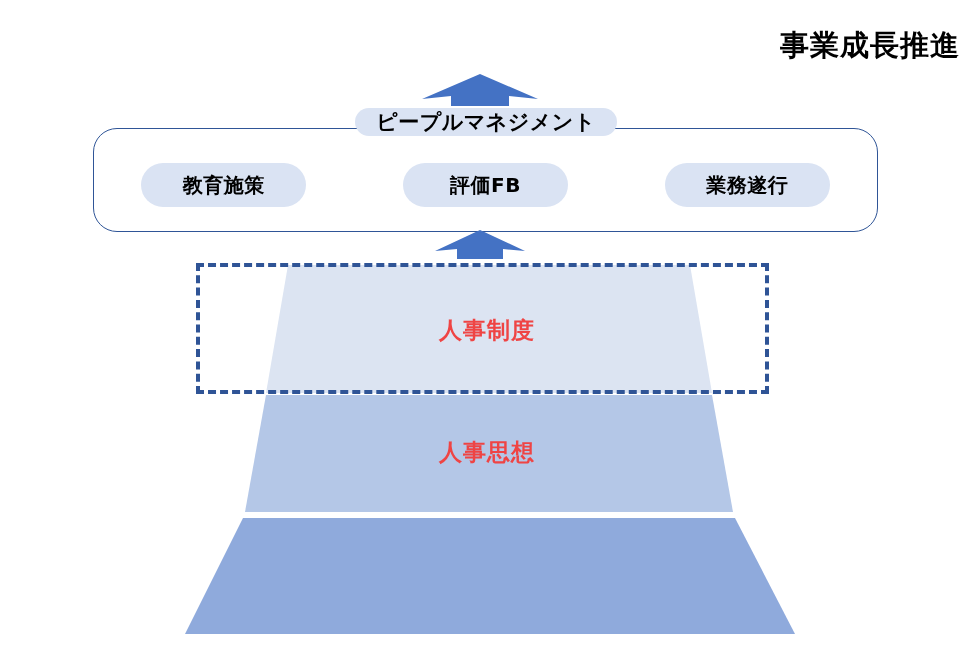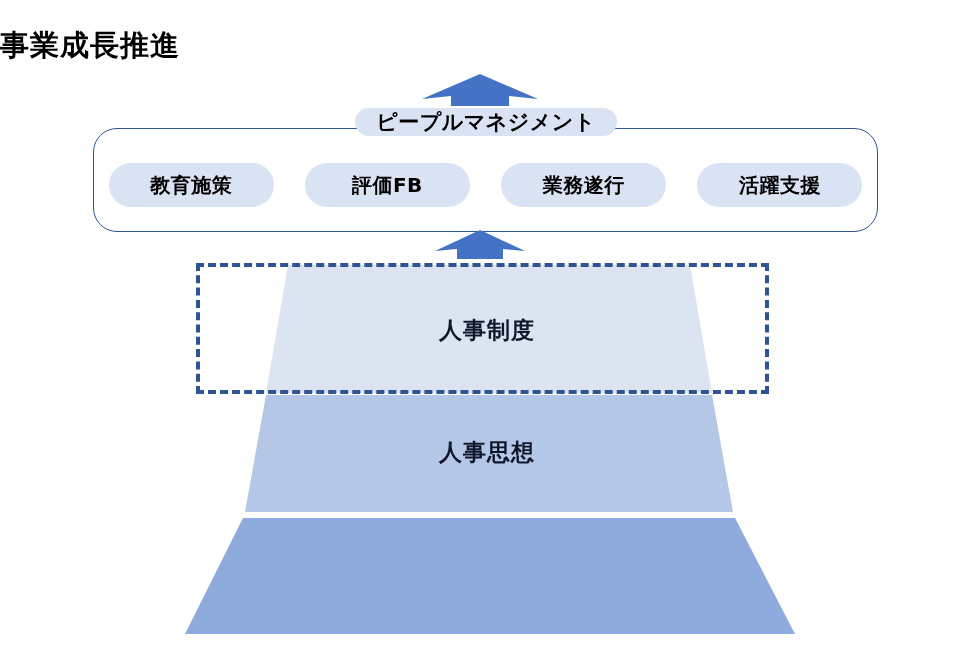--- a/index.html
+++ b/index.html
@@ -22,21 +22,21 @@
     width: 960px;
     height: 665px;
   }
 
   
   .title {
     position: absolute;
     left: 0;
     top: 28px;
     width: 960px;
-    text-align: left;
+    text-align: right;
     font-size: 29px;
     font-weight: 700;
     letter-spacing: 1px;
     color: #000000;
     line-height: 1.2;
     white-space: nowrap;
   }
 
   
   .arrow {
@@ -112,21 +112,21 @@
     height: 665px;
     pointer-events: none;
   }
 
   .tier-label {
     position: absolute;
     width: 300px;
     text-align: center;
     font-size: 23px;
     font-weight: 700;
-    color: #0f172a;
+    color: #ef4444;
     white-space: nowrap;
     letter-spacing: 1px;
   }
   #label-seido    { left: 337px; top: 315px; }
   #label-senryaku { left: 337px; top: 437px; }
   #label-shiso    { left: 337px; top: 557px; }
 
   
   .dashed-rect {
     position: absolute;
@@ -153,21 +153,20 @@
   </div>
 
   <div class="pm-box"></div>
 
   <div class="pm-pill">ピープルマネジメント</div>
 
   <div class="pm-items">
     <div class="pm-item">教育施策</div>
     <div class="pm-item">評価FB</div>
     <div class="pm-item">業務遂行</div>
-    <div class="pm-item">活躍支援</div>
   </div>
 
   <div class="arrow" id="arrow-mid">
     <svg width="92" height="32" viewBox="0 0 92 32">
       <polygon points="46,2 91,23 69,21 69,31 23,31 23,21 1,23" fill="#4472c4"></polygon>
     </svg>
   </div>
 
   <svg id="pyramid" viewBox="0 0 960 665">
 

